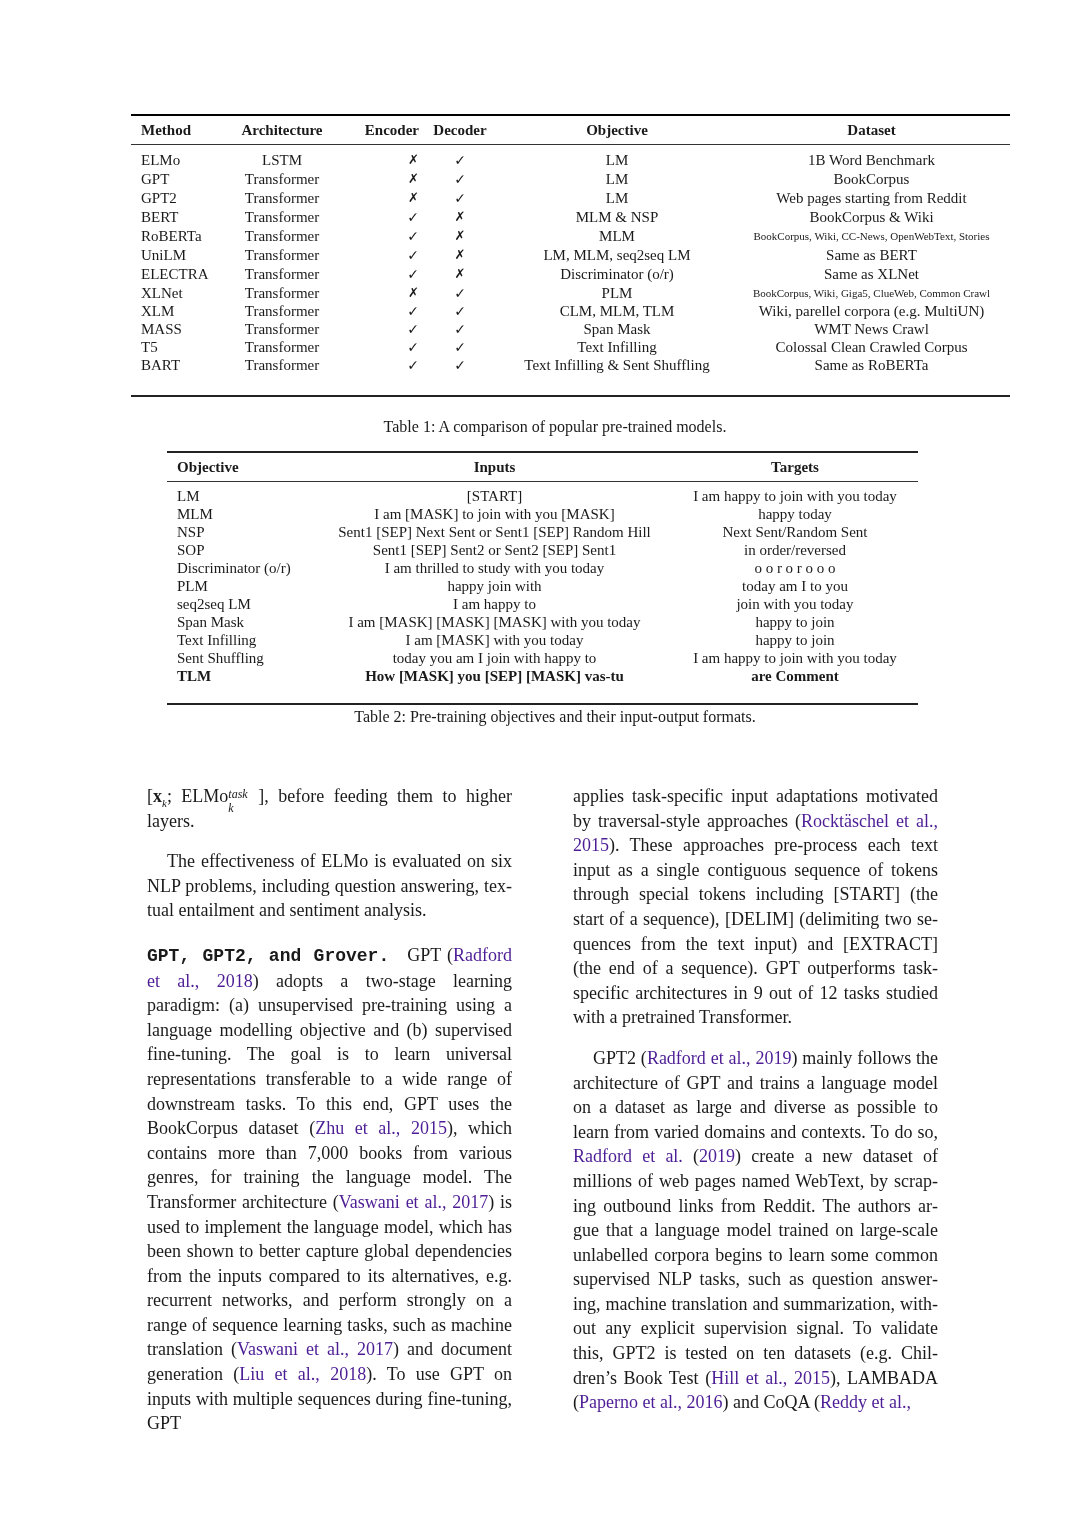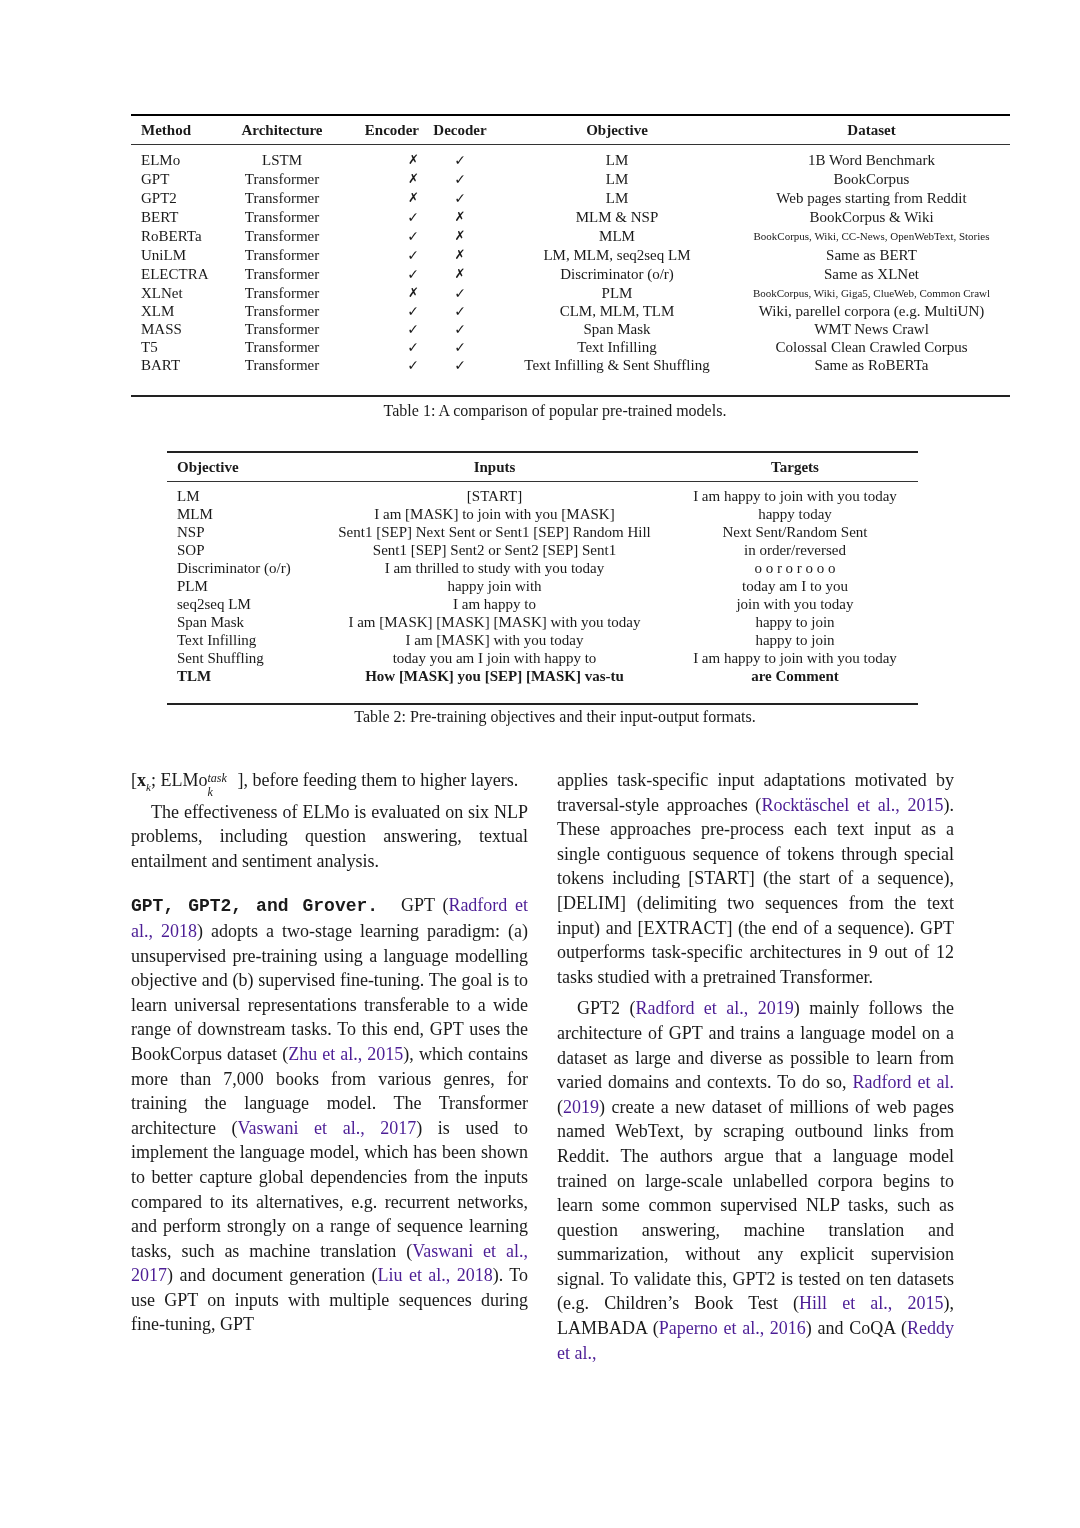--- a/index.html
+++ b/index.html
@@ -19,21 +19,21 @@
   #t1 .c-arch { text-align: center; width: 118px; }
   #t1 .c-enc { text-align: right; width: 78px; }
   #t1 .c-dec { text-align: center; width: 82px; }
   #t1 .c-obj { text-align: center; width: 232px; }
   #t1 .c-data { text-align: center; }
   #t1 .small { font-size: 11px; margin-top: 32px; }
   .mk { font-family: "DejaVu Sans", sans-serif; font-size: 14px; }
   .mk.x { font-style: italic; font-weight: bold; font-size: 13px; }
 
   .caption { position: absolute; left: 0; width: 1080px; text-align: center; font-size: 16px; }
-  #cap1 { top: 402px; left: 30px; width: 1050px; }
+  #cap1 { top: 418px; left: 30px; width: 1050px; }
   #cap2 { top: 708px; left: 30px; width: 1050px; }
 
   
   #t2 { position: absolute; left: 167px; top: 451px; width: 751px; border-collapse: collapse;
         font-size: 15px; line-height: 18px; }
   #t2 thead tr { border-top: 2px solid #222; border-bottom: 1.5px solid #333; }
   #t2 thead th { font-weight: bold; padding: 5px 0 5px 0; height: 18px; }
   #t2 tbody tr:first-child td { padding-top: 5px; }
   #t2 tbody tr:last-child td { padding-bottom: 18px; font-weight: bold; }
   #t2 tbody { border-bottom: 2px solid #222; }
@@ -41,21 +41,21 @@
   #t2 .c-obj { text-align: left; padding-left: 10px; width: 140px; }
   #t2 th.c-obj { text-align: left; }
   #t2 .c-in { text-align: center; width: 355px; }
   #t2 .c-tg { text-align: center; }
 
   
   .col { position: absolute; top: 768px; width: 397px; font-size: 18px; line-height: 24.6px;
          text-align: justify; hyphens: manual; }
   #colL { left: 131px; }
   #colR { left: 557px; }
-  .col p { margin: 0; }
+  .col p { margin: 16px; }
   .col p.indent { text-indent: 20px; }
   .col p.gap { margin-top: 7px; }
   .col p.gap-lg { margin-top: 20px; }
   .cite { color: #4c1d95; }
   .bold { font-weight: bold; font-family: Liberation Mono, monospace; }
   .xk { font-weight: bold; }
   sup, sub { font-size: 11px; line-height: 0; font-style: italic; }
   .math-sup { position: relative; display: inline-block; width: 30px; height: 10px; }
   .math-sup .s1 { position: absolute; left: 0; top: -10px; font-style: italic; font-size: 12px; }
   .math-sup .s2 { position: absolute; left: 0; top: 4px; font-style: italic; font-size: 12px; }

